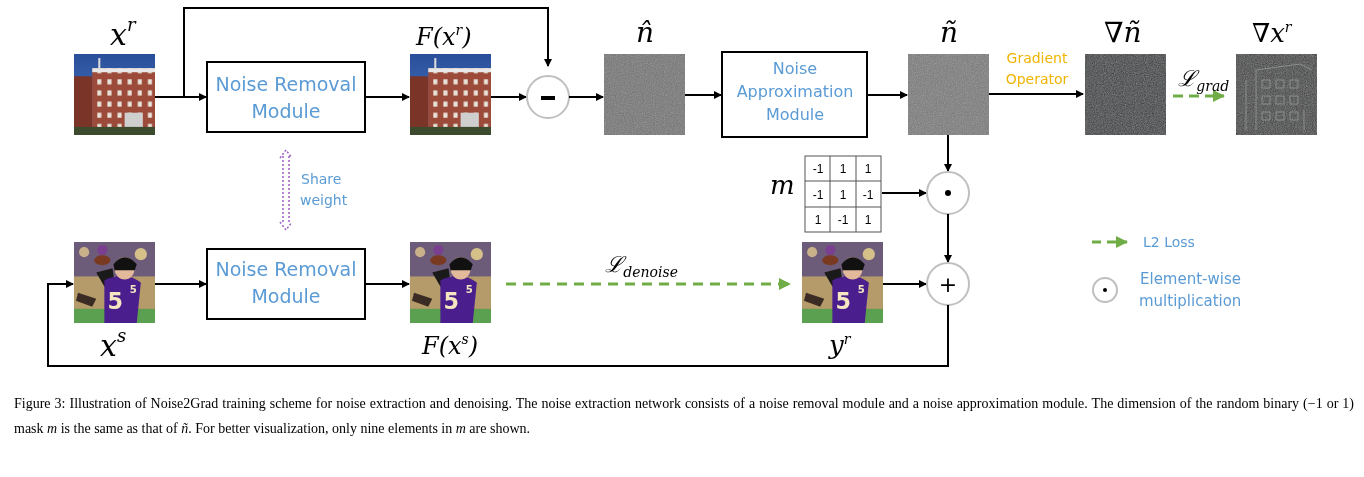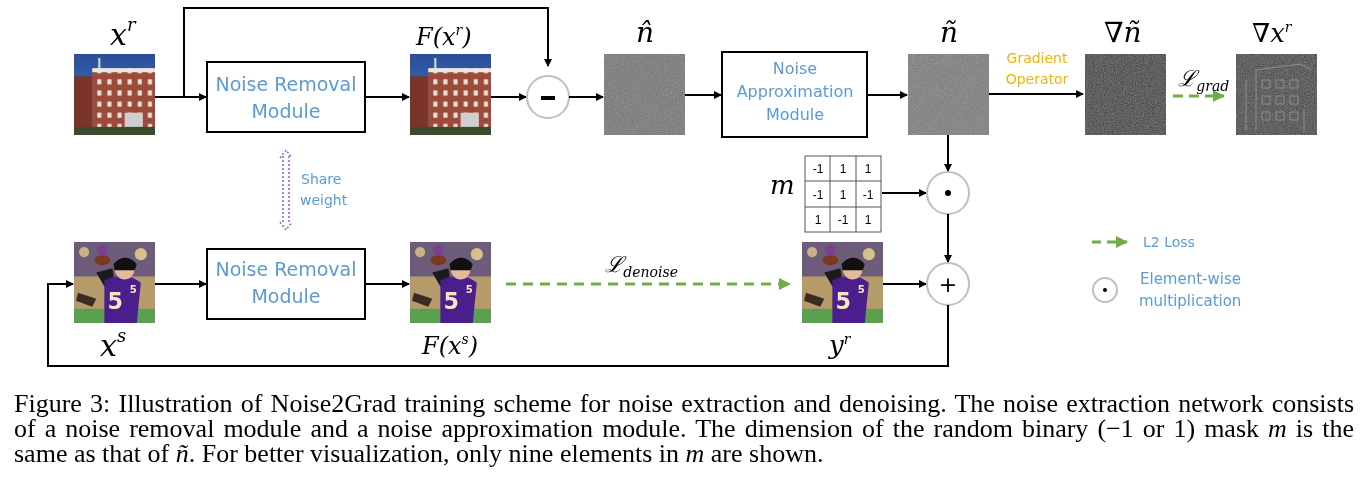--- a/index.html
+++ b/index.html
@@ -4,21 +4,21 @@
 <style>
   html, body { margin: 0; padding: 0; background: #ffffff; }
   body { width: 1364px; height: 477px; position: relative; overflow: hidden; }
   #diagram { position: absolute; left: 0; top: 0; width: 1364px; height: 380px; }
   .lbl-math { font-family: "DejaVu Serif", serif; font-style: italic; fill: #000; }
   .lbl-box { font-family: "DejaVu Sans", sans-serif; fill: #5b9bd5; }
   .lbl-orange { font-family: "DejaVu Sans", sans-serif; fill: #f0b400; }
   .lbl-mask { font-family: "Liberation Sans", sans-serif; fill: #000; font-size: 12px; }
   .caption {
     position: absolute; left: 14px; top: 391px; width: 1340px;
-    font-family: "Liberation Serif", serif; font-size: 26px; line-height: 25px;
+    font-family: "Liberation Serif", serif; font-size: 14px; line-height: 25px;
     color: #000; text-align: justify;
   }
   .caption i { font-family: "Liberation Serif", serif; font-style: italic; }
 </style>
 </head>
 <body>
 
 <svg id="diagram" viewBox="0 0 1364 380" xmlns="http://www.w3.org/2000/svg">
   <defs>
     <marker id="arrowBlack" markerWidth="8" markerHeight="8" refX="7" refY="4" orient="auto" markerUnits="userSpaceOnUse">

